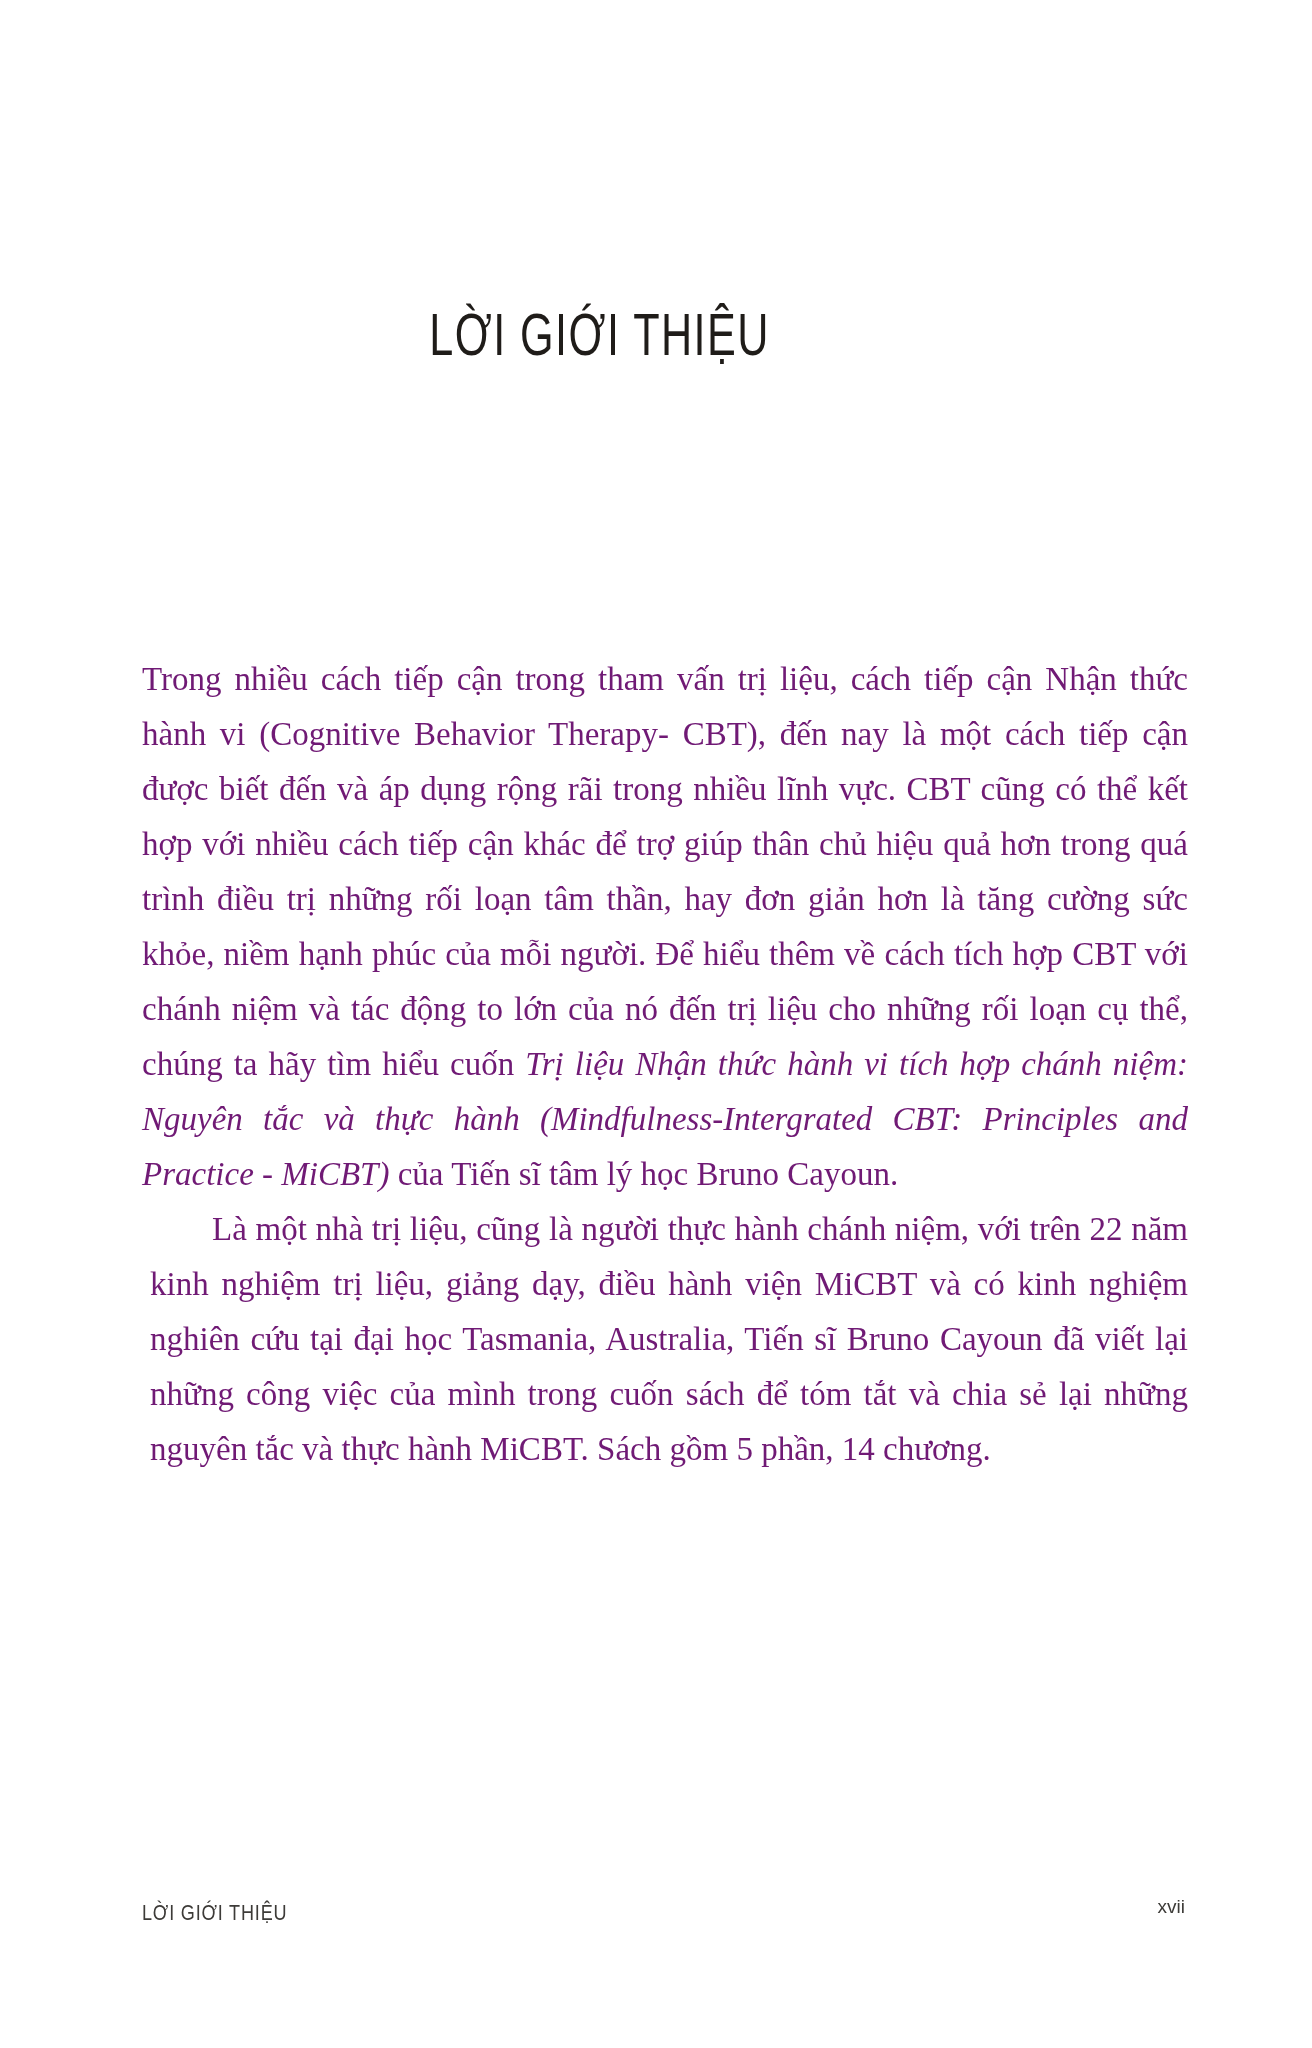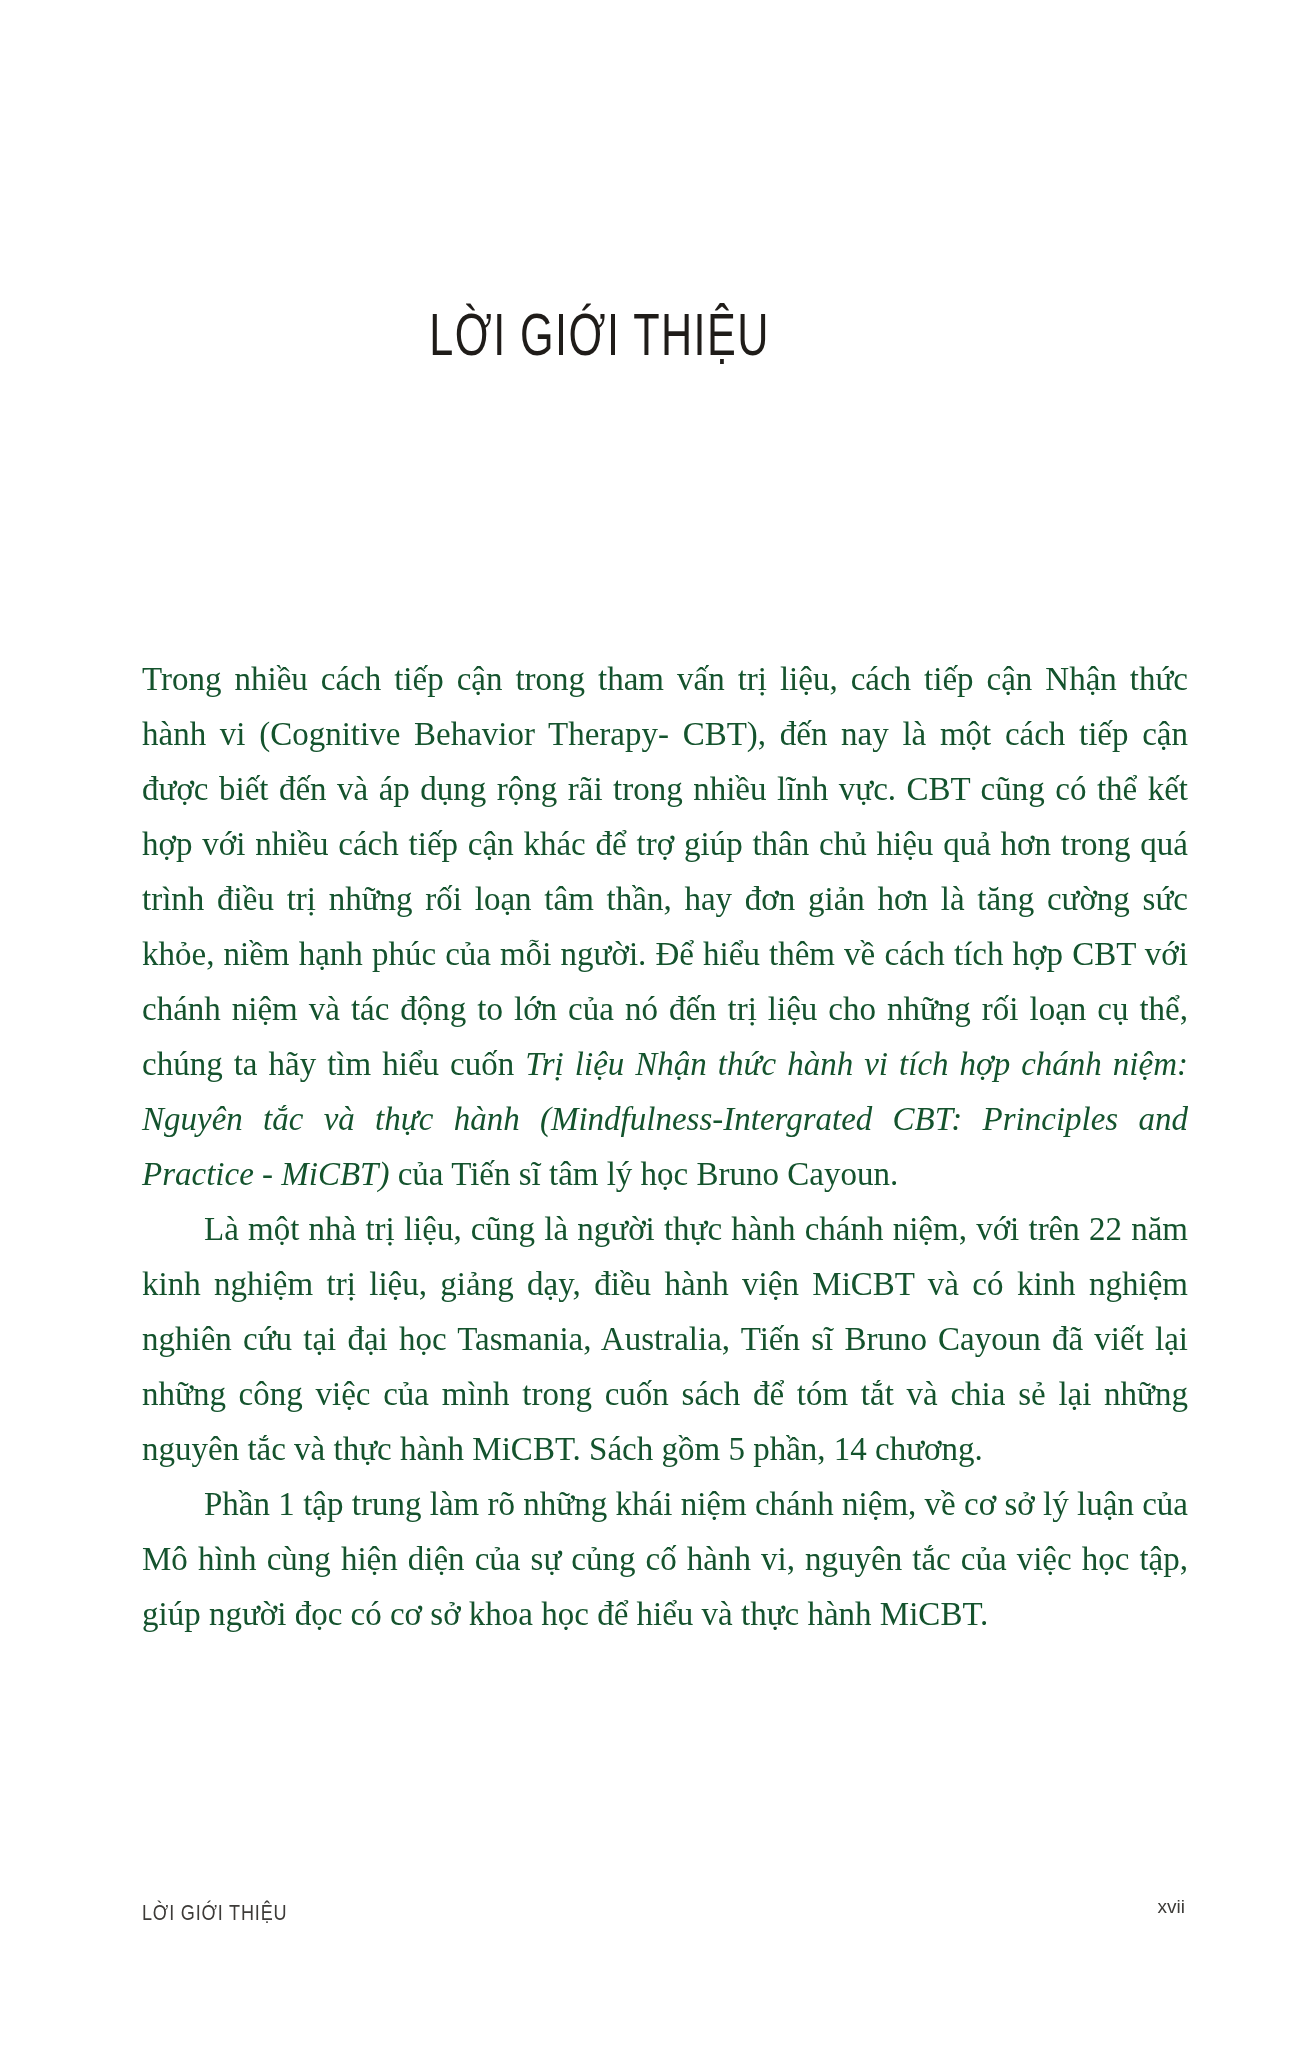--- a/index.html
+++ b/index.html
@@ -36,28 +36,29 @@
     white-space: nowrap;
   }
   .body-text {
     position: absolute;
     top: 652px;
     left: 142px;
     width: 1046px;
     font-size: 33px;
     line-height: 55px;
     text-align: justify;
-    color: #14532d;
+    color: #701a75;
   }
   .body-text p {
     margin: 0;
     padding: 0;
   }
   .body-text p.indent {
     text-indent: 62px;
+    margin-left: 8px;
   }
   .italic {
     font-style: italic;
   }
   .page-footer {
     position: absolute;
     left: 142px;
     right: 127px;
     top: 1896px;
     height: 40px;
@@ -88,21 +89,20 @@
 
 <div class="page">
 
   <div class="title-wrap">
     <h1 class="chapter-title">LỜI GIỚI THIỆU</h1>
   </div>
 
   <main class="body-text">
       <p><span>Trong nhiều cách tiếp cận trong tham vấn trị liệu, cách tiếp cận Nhận thức hành vi (Cognitive Behavior Therapy- CBT), đến nay là một cách tiếp cận được biết đến và áp dụng rộng rãi trong nhiều lĩnh vực. CBT cũng có thể kết hợp với nhiều cách tiếp cận khác để trợ giúp thân chủ hiệu quả hơn trong quá trình điều trị những rối loạn tâm thần, hay đơn giản hơn là tăng cường sức khỏe, niềm hạnh phúc của mỗi người. Để hiểu thêm về cách tích hợp CBT với chánh niệm và tác động to lớn của nó đến trị liệu cho những rối loạn cụ thể, chúng ta hãy tìm hiểu cuốn </span><span class="italic">Trị liệu Nhận thức hành vi tích hợp chánh niệm: Nguyên tắc và thực hành (Mindfulness-Intergrated CBT: Principles and Practice - MiCBT)</span><span> của Tiến sĩ tâm lý học Bruno Cayoun.</span></p>
       <p class="indent"><span>Là một nhà trị liệu, cũng là người thực hành chánh niệm, với trên 22 năm kinh nghiệm trị liệu, giảng dạy, điều hành viện MiCBT và có kinh nghiệm nghiên cứu tại đại học Tasmania, Australia, Tiến sĩ Bruno Cayoun đã viết lại những công việc của mình trong cuốn sách để tóm tắt và chia sẻ lại những nguyên tắc và thực hành MiCBT. Sách gồm 5 phần, 14 chương.</span></p>
-      <p class="indent"><span>Phần 1 tập trung làm rõ những khái niệm chánh niệm, về cơ sở lý luận của Mô hình cùng hiện diện của sự củng cố hành vi, nguyên tắc của việc học tập, giúp người đọc có cơ sở khoa học để hiểu và thực hành MiCBT.</span></p>
     </main>
 
   <footer class="page-footer">
     <span class="footer-label">LỜI GIỚI THIỆU</span>
     <span class="footer-page-number">xvii</span>
   </footer>
 
 </div>
 
 </body></html>

